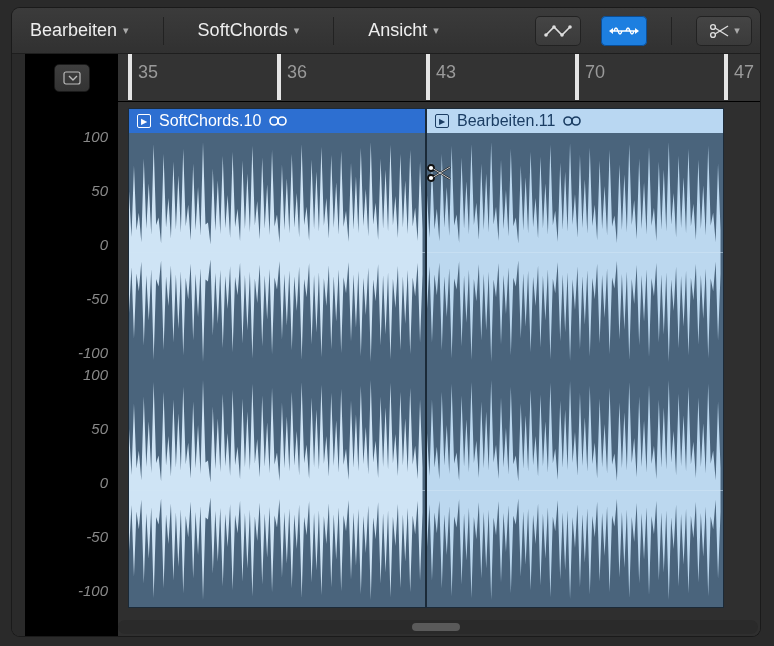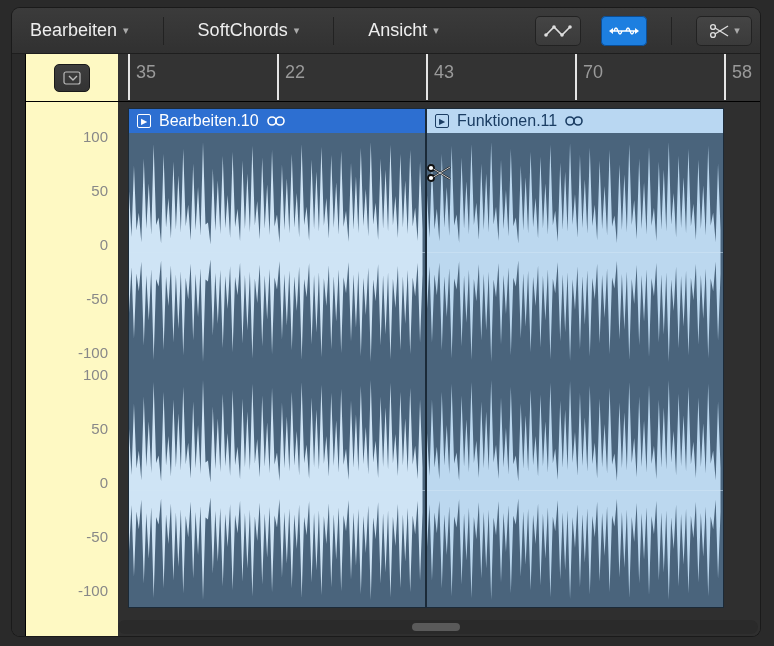--- a/index.html
+++ b/index.html
@@ -66,22 +66,23 @@
     top: 46px; left: 0; right: 0; bottom: 0;
     display: flex;
   }
   .gutter {
     width: 14px;
     background: #2a2a2a;
     border-right: 1px solid #000;
   }
   .left-col {
     width: 92px;
-    background: #fef9c3;
-    position: relative;
+    background: #000000;
+    position: relative;
+    font-style: italic;
   }
   .ruler-left {
     height: 48px;
     border-bottom: 1px solid #000;
     display:flex; align-items:center; justify-content:center;
   }
   .catch-btn {
     width: 36px; height: 28px;
     background: linear-gradient(#3e3e3e,#333);
     border: 1px solid #1a1a1a;
@@ -108,21 +109,21 @@
   }
   .ruler {
     height: 48px;
     position: relative;
     border-bottom: 1px solid #000;
     background: #333;
   }
   .ruler-tick {
     position: absolute;
     top: 0; bottom: 1px;
-    border-left: 2px solid #e5e5e5;
+    border-left: 4px solid #e5e5e5;
   }
   .ruler-tick span {
     position: absolute;
     left: 6px; top: 8px;
     color: #9a9a9a;
     font-size: 18px;
   }
 
   .track-area {
     position: relative;
@@ -269,55 +270,55 @@
           <div class="amp-label" style="top: 488px;">-100</div>
         </div>
     </div>
 
     <div class="main">
       <div class="ruler" id="ruler">
           <div class="ruler-tick" style="left: 10px;">
             <span>35</span>
           </div>
           <div class="ruler-tick" style="left: 159px;">
-            <span>22</span>
+            <span>36</span>
           </div>
           <div class="ruler-tick" style="left: 308px;">
             <span>43</span>
           </div>
           <div class="ruler-tick" style="left: 457px;">
             <span>70</span>
           </div>
           <div class="ruler-tick" style="left: 606px;">
-            <span>58</span>
+            <span>47</span>
           </div>
         </div>
       <div class="track-area" id="track-area">
           <div class="region sel" style="left: 10px; width: 298px;">
             <div class="region-header">
               <span class="play-icon">▶</span>
-              <span>Bearbeiten.10</span>
+              <span>SoftChords.10</span>
               <span class="link-icon">
                 <svg width="18" height="12" viewBox="0 0 18 12">
                   <circle cx="5" cy="6" r="4" stroke="currentColor" stroke-width="1.6" fill="none"></circle>
                   <circle cx="13" cy="6" r="4" stroke="currentColor" stroke-width="1.6" fill="none"></circle>
                 </svg>
               </span>
             </div>
             <div class="wave-wrap top"><svg viewBox="0 0 298 238" preserveAspectRatio="none">
                 <path d="M0 119 L0.0 58.1 L2.5 103.8 L5.0 32.5 L7.5 97.4 L9.9 79.7 L12.4 109.2 L14.9 25.6 L17.4 95.7 L19.9 50.2 L22.4 101.8 L24.8 10.9 L27.3 92.0 L29.8 84.6 L32.3 110.4 L34.8 20.7 L37.3 94.4 L39.7 64.9 L42.2 105.5 L44.7 28.6 L47.2 96.4 L49.7 42.3 L52.2 99.8 L54.6 15.8 L57.1 93.2 L59.6 71.8 L62.1 107.2 L64.6 30.5 L67.0 96.9 L69.5 54.1 L72.0 102.8 L74.5 8.9 L77.0 91.5 L79.5 89.5 L82.0 111.6 L84.4 35.4 L86.9 98.1 L89.4 47.2 L91.9 101.1 L94.4 22.7 L96.9 94.9 L99.3 62.0 L101.8 104.7 L104.3 18.7 L106.8 93.9 L109.3 75.7 L111.8 108.2 L114.2 27.6 L116.7 96.1 L119.2 40.4 L121.7 99.3 L124.2 12.8 L126.7 92.5 L129.1 67.9 L131.6 106.2 L134.1 24.6 L136.6 95.4 L139.1 51.2 L141.5 102.0 L144.0 16.8 L146.5 93.4 L149.0 81.6 L151.5 109.7 L154.0 31.5 L156.4 97.1 L158.9 45.3 L161.4 100.6 L163.9 20.7 L166.4 94.4 L168.9 60.0 L171.3 104.3 L173.8 10.9 L176.3 92.0 L178.8 73.8 L181.3 107.7 L183.8 26.6 L186.3 95.9 L188.7 38.4 L191.2 98.8 L193.7 13.8 L196.2 92.7 L198.7 64.9 L201.2 105.5 L203.6 21.7 L206.1 94.7 L208.6 49.2 L211.1 101.6 L213.6 17.7 L216.0 93.7 L218.5 77.7 L221.0 108.7 L223.5 29.5 L226.0 96.6 L228.5 43.3 L230.9 100.1 L233.4 14.8 L235.9 92.9 L238.4 56.1 L240.9 103.3 L243.4 8.9 L245.8 91.5 L248.3 69.8 L250.8 106.7 L253.3 25.6 L255.8 95.7 L258.3 36.4 L260.8 98.4 L263.2 11.8 L265.7 92.2 L268.2 63.0 L270.7 105.0 L273.2 20.7 L275.7 94.4 L278.1 47.2 L280.6 101.1 L283.1 16.8 L285.6 93.4 L288.1 74.8 L290.6 107.9 L293.0 28.6 L295.5 96.4 L295.5 141.6 L293.0 209.4 L290.6 130.1 L288.1 163.2 L285.6 144.6 L283.1 221.2 L280.6 136.9 L278.1 190.8 L275.7 143.6 L273.2 217.3 L270.7 133.0 L268.2 175.0 L265.7 145.8 L263.2 226.2 L260.8 139.6 L258.3 201.6 L255.8 142.3 L253.3 212.4 L250.8 131.3 L248.3 168.2 L245.8 146.5 L243.4 229.1 L240.9 134.7 L238.4 181.9 L235.9 145.1 L233.4 223.2 L230.9 137.9 L228.5 194.7 L226.0 141.4 L223.5 208.5 L221.0 129.3 L218.5 160.3 L216.0 144.3 L213.6 220.3 L211.1 136.4 L208.6 188.8 L206.1 143.3 L203.6 216.3 L201.2 132.5 L198.7 173.1 L196.2 145.3 L193.7 224.2 L191.2 139.2 L188.7 199.6 L186.3 142.1 L183.8 211.4 L181.3 130.3 L178.8 164.2 L176.3 146.0 L173.8 227.1 L171.3 133.7 L168.9 178.0 L166.4 143.6 L163.9 217.3 L161.4 137.4 L158.9 192.7 L156.4 140.9 L154.0 206.5 L151.5 128.3 L149.0 156.4 L146.5 144.6 L144.0 221.2 L141.5 136.0 L139.1 186.8 L136.6 142.6 L134.1 213.4 L131.6 131.8 L129.1 170.1 L126.7 145.5 L124.2 225.2 L121.7 138.7 L119.2 197.6 L116.7 141.9 L114.2 210.4 L111.8 129.8 L109.3 162.3 L106.8 144.1 L104.3 219.3 L101.8 133.3 L99.3 176.0 L96.9 143.1 L94.4 215.3 L91.9 136.9 L89.4 190.8 L86.9 139.9 L84.4 202.6 L82.0 126.4 L79.5 148.5 L77.0 146.5 L74.5 229.1 L72.0 135.2 L69.5 183.9 L67.0 141.1 L64.6 207.5 L62.1 130.8 L59.6 166.2 L57.1 144.8 L54.6 222.2 L52.2 138.2 L49.7 195.7 L47.2 141.6 L44.7 209.4 L42.2 132.5 L39.7 173.1 L37.3 143.6 L34.8 217.3 L32.3 127.6 L29.8 153.4 L27.3 146.0 L24.8 227.1 L22.4 136.2 L19.9 187.8 L17.4 142.3 L14.9 212.4 L12.4 128.8 L9.9 158.3 L7.5 140.6 L5.0 205.5 L2.5 134.2 L0.0 179.9 Z" fill="#cfe4f5" stroke="none"></path>
               </svg><div class="axis" style="top:119px"></div></div>
             <div class="wave-wrap bot"><svg viewBox="0 0 298 238" preserveAspectRatio="none">
                 <path d="M0 119 L0.0 58.1 L2.5 103.8 L5.0 32.5 L7.5 97.4 L9.9 79.7 L12.4 109.2 L14.9 25.6 L17.4 95.7 L19.9 50.2 L22.4 101.8 L24.8 10.9 L27.3 92.0 L29.8 84.6 L32.3 110.4 L34.8 20.7 L37.3 94.4 L39.7 64.9 L42.2 105.5 L44.7 28.6 L47.2 96.4 L49.7 42.3 L52.2 99.8 L54.6 15.8 L57.1 93.2 L59.6 71.8 L62.1 107.2 L64.6 30.5 L67.0 96.9 L69.5 54.1 L72.0 102.8 L74.5 8.9 L77.0 91.5 L79.5 89.5 L82.0 111.6 L84.4 35.4 L86.9 98.1 L89.4 47.2 L91.9 101.1 L94.4 22.7 L96.9 94.9 L99.3 62.0 L101.8 104.7 L104.3 18.7 L106.8 93.9 L109.3 75.7 L111.8 108.2 L114.2 27.6 L116.7 96.1 L119.2 40.4 L121.7 99.3 L124.2 12.8 L126.7 92.5 L129.1 67.9 L131.6 106.2 L134.1 24.6 L136.6 95.4 L139.1 51.2 L141.5 102.0 L144.0 16.8 L146.5 93.4 L149.0 81.6 L151.5 109.7 L154.0 31.5 L156.4 97.1 L158.9 45.3 L161.4 100.6 L163.9 20.7 L166.4 94.4 L168.9 60.0 L171.3 104.3 L173.8 10.9 L176.3 92.0 L178.8 73.8 L181.3 107.7 L183.8 26.6 L186.3 95.9 L188.7 38.4 L191.2 98.8 L193.7 13.8 L196.2 92.7 L198.7 64.9 L201.2 105.5 L203.6 21.7 L206.1 94.7 L208.6 49.2 L211.1 101.6 L213.6 17.7 L216.0 93.7 L218.5 77.7 L221.0 108.7 L223.5 29.5 L226.0 96.6 L228.5 43.3 L230.9 100.1 L233.4 14.8 L235.9 92.9 L238.4 56.1 L240.9 103.3 L243.4 8.9 L245.8 91.5 L248.3 69.8 L250.8 106.7 L253.3 25.6 L255.8 95.7 L258.3 36.4 L260.8 98.4 L263.2 11.8 L265.7 92.2 L268.2 63.0 L270.7 105.0 L273.2 20.7 L275.7 94.4 L278.1 47.2 L280.6 101.1 L283.1 16.8 L285.6 93.4 L288.1 74.8 L290.6 107.9 L293.0 28.6 L295.5 96.4 L295.5 141.6 L293.0 209.4 L290.6 130.1 L288.1 163.2 L285.6 144.6 L283.1 221.2 L280.6 136.9 L278.1 190.8 L275.7 143.6 L273.2 217.3 L270.7 133.0 L268.2 175.0 L265.7 145.8 L263.2 226.2 L260.8 139.6 L258.3 201.6 L255.8 142.3 L253.3 212.4 L250.8 131.3 L248.3 168.2 L245.8 146.5 L243.4 229.1 L240.9 134.7 L238.4 181.9 L235.9 145.1 L233.4 223.2 L230.9 137.9 L228.5 194.7 L226.0 141.4 L223.5 208.5 L221.0 129.3 L218.5 160.3 L216.0 144.3 L213.6 220.3 L211.1 136.4 L208.6 188.8 L206.1 143.3 L203.6 216.3 L201.2 132.5 L198.7 173.1 L196.2 145.3 L193.7 224.2 L191.2 139.2 L188.7 199.6 L186.3 142.1 L183.8 211.4 L181.3 130.3 L178.8 164.2 L176.3 146.0 L173.8 227.1 L171.3 133.7 L168.9 178.0 L166.4 143.6 L163.9 217.3 L161.4 137.4 L158.9 192.7 L156.4 140.9 L154.0 206.5 L151.5 128.3 L149.0 156.4 L146.5 144.6 L144.0 221.2 L141.5 136.0 L139.1 186.8 L136.6 142.6 L134.1 213.4 L131.6 131.8 L129.1 170.1 L126.7 145.5 L124.2 225.2 L121.7 138.7 L119.2 197.6 L116.7 141.9 L114.2 210.4 L111.8 129.8 L109.3 162.3 L106.8 144.1 L104.3 219.3 L101.8 133.3 L99.3 176.0 L96.9 143.1 L94.4 215.3 L91.9 136.9 L89.4 190.8 L86.9 139.9 L84.4 202.6 L82.0 126.4 L79.5 148.5 L77.0 146.5 L74.5 229.1 L72.0 135.2 L69.5 183.9 L67.0 141.1 L64.6 207.5 L62.1 130.8 L59.6 166.2 L57.1 144.8 L54.6 222.2 L52.2 138.2 L49.7 195.7 L47.2 141.6 L44.7 209.4 L42.2 132.5 L39.7 173.1 L37.3 143.6 L34.8 217.3 L32.3 127.6 L29.8 153.4 L27.3 146.0 L24.8 227.1 L22.4 136.2 L19.9 187.8 L17.4 142.3 L14.9 212.4 L12.4 128.8 L9.9 158.3 L7.5 140.6 L5.0 205.5 L2.5 134.2 L0.0 179.9 Z" fill="#cfe4f5" stroke="none"></path>
               </svg><div class="axis" style="top:119px"></div></div>
           </div>
           <div class="region unsel" style="left: 308px; width: 298px;">
             <div class="region-header">
               <span class="play-icon">▶</span>
-              <span>Funktionen.11</span>
+              <span>Bearbeiten.11</span>
               <span class="link-icon">
                 <svg width="18" height="12" viewBox="0 0 18 12">
                   <circle cx="5" cy="6" r="4" stroke="currentColor" stroke-width="1.6" fill="none"></circle>
                   <circle cx="13" cy="6" r="4" stroke="currentColor" stroke-width="1.6" fill="none"></circle>
                 </svg>
               </span>
             </div>
             <div class="wave-wrap top"><svg viewBox="0 0 298 238" preserveAspectRatio="none">
                 <path d="M0 119 L0.0 62.0 L2.5 104.7 L5.0 28.6 L7.5 96.4 L9.9 75.7 L12.4 108.2 L14.9 20.7 L17.4 94.4 L19.9 54.1 L22.4 102.8 L24.8 12.8 L27.3 92.5 L29.8 81.6 L32.3 109.7 L34.8 24.6 L37.3 95.4 L39.7 48.2 L42.2 101.3 L44.7 10.9 L47.2 92.0 L49.7 69.8 L52.2 106.7 L54.6 30.5 L57.1 96.9 L59.6 40.4 L62.1 99.3 L64.6 8.9 L67.0 91.5 L69.5 73.8 L72.0 107.7 L74.5 26.6 L77.0 95.9 L79.5 57.1 L82.0 103.5 L84.4 15.8 L86.9 93.2 L89.4 84.6 L91.9 110.4 L94.4 32.5 L96.9 97.4 L99.3 44.3 L101.8 100.3 L104.3 18.7 L106.8 93.9 L109.3 64.9 L111.8 105.5 L114.2 23.6 L116.7 95.2 L119.2 50.2 L121.7 101.8 L124.2 11.8 L126.7 92.2 L129.1 77.7 L131.6 108.7 L134.1 29.5 L136.6 96.6 L139.1 38.4 L141.5 98.8 L144.0 9.9 L146.5 91.7 L149.0 61.0 L151.5 104.5 L154.0 21.7 L156.4 94.7 L158.9 46.3 L161.4 100.8 L163.9 14.8 L166.4 92.9 L168.9 71.8 L171.3 107.2 L173.8 27.6 L176.3 96.1 L178.8 53.1 L181.3 102.5 L183.8 16.8 L186.3 93.4 L188.7 82.6 L191.2 109.9 L193.7 31.5 L196.2 97.1 L198.7 41.3 L201.2 99.6 L203.6 10.9 L206.1 92.0 L208.6 66.9 L211.1 106.0 L213.6 25.6 L216.0 95.7 L218.5 49.2 L221.0 101.6 L223.5 13.8 L226.0 92.7 L228.5 74.8 L230.9 107.9 L233.4 28.6 L235.9 96.4 L238.4 36.4 L240.9 98.4 L243.4 8.9 L245.8 91.5 L248.3 60.0 L250.8 104.3 L253.3 22.7 L255.8 94.9 L258.3 44.3 L260.8 100.3 L263.2 15.8 L265.7 93.2 L268.2 70.8 L270.7 107.0 L273.2 26.6 L275.7 95.9 L278.1 52.2 L280.6 102.3 L283.1 12.8 L285.6 92.5 L288.1 79.7 L290.6 109.2 L293.0 30.5 L295.5 96.9 L295.5 141.1 L293.0 207.5 L290.6 128.8 L288.1 158.3 L285.6 145.5 L283.1 225.2 L280.6 135.7 L278.1 185.8 L275.7 142.1 L273.2 211.4 L270.7 131.0 L268.2 167.2 L265.7 144.8 L263.2 222.2 L260.8 137.7 L258.3 193.7 L255.8 143.1 L253.3 215.3 L250.8 133.7 L248.3 178.0 L245.8 146.5 L243.4 229.1 L240.9 139.6 L238.4 201.6 L235.9 141.6 L233.4 209.4 L230.9 130.1 L228.5 163.2 L226.0 145.3 L223.5 224.2 L221.0 136.4 L218.5 188.8 L216.0 142.3 L213.6 212.4 L211.1 132.0 L208.6 171.1 L206.1 146.0 L203.6 227.1 L201.2 138.4 L198.7 196.7 L196.2 140.9 L193.7 206.5 L191.2 128.1 L188.7 155.4 L186.3 144.6 L183.8 221.2 L181.3 135.5 L178.8 184.9 L176.3 141.9 L173.8 210.4 L171.3 130.8 L168.9 166.2 L166.4 145.1 L163.9 223.2 L161.4 137.2 L158.9 191.7 L156.4 143.3 L154.0 216.3 L151.5 133.5 L149.0 177.0 L146.5 146.3 L144.0 228.1 L141.5 139.2 L139.1 199.6 L136.6 141.4 L134.1 208.5 L131.6 129.3 L129.1 160.3 L126.7 145.8 L124.2 226.2 L121.7 136.2 L119.2 187.8 L116.7 142.8 L114.2 214.4 L111.8 132.5 L109.3 173.1 L106.8 144.1 L104.3 219.3 L101.8 137.7 L99.3 193.7 L96.9 140.6 L94.4 205.5 L91.9 127.6 L89.4 153.4 L86.9 144.8 L84.4 222.2 L82.0 134.5 L79.5 180.9 L77.0 142.1 L74.5 211.4 L72.0 130.3 L69.5 164.2 L67.0 146.5 L64.6 229.1 L62.1 138.7 L59.6 197.6 L57.1 141.1 L54.6 207.5 L52.2 131.3 L49.7 168.2 L47.2 146.0 L44.7 227.1 L42.2 136.7 L39.7 189.8 L37.3 142.6 L34.8 213.4 L32.3 128.3 L29.8 156.4 L27.3 145.5 L24.8 225.2 L22.4 135.2 L19.9 183.9 L17.4 143.6 L14.9 217.3 L12.4 129.8 L9.9 162.3 L7.5 141.6 L5.0 209.4 L2.5 133.3 L0.0 176.0 Z" fill="#bcd8ef" stroke="none"></path>
               </svg><div class="axis" style="top:119px"></div></div>

